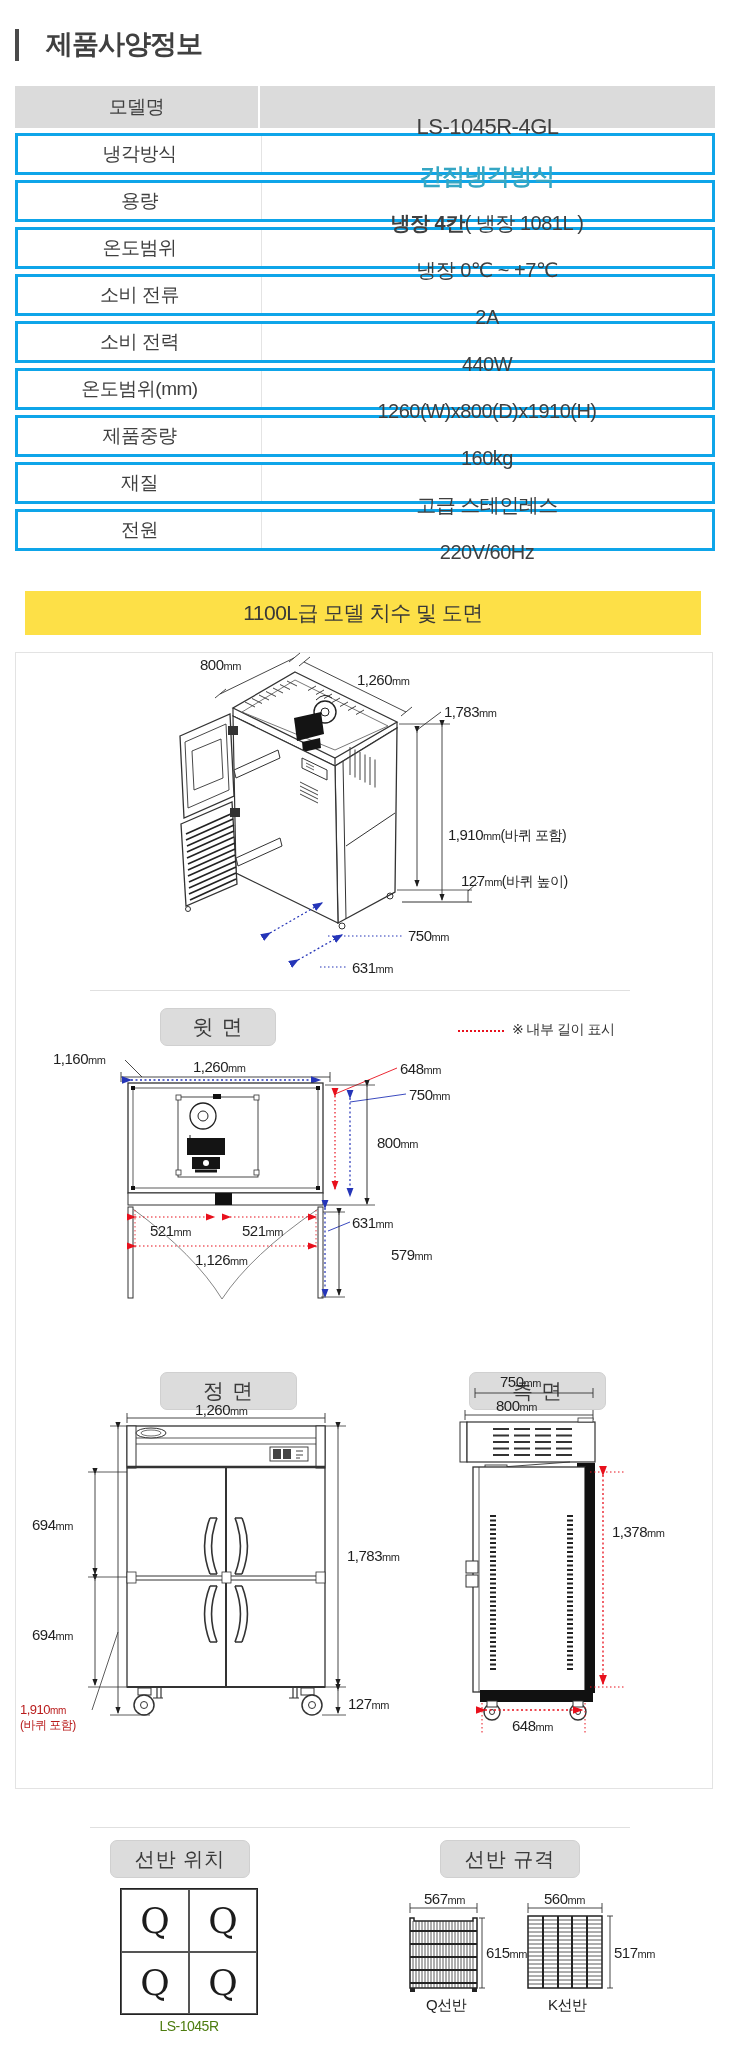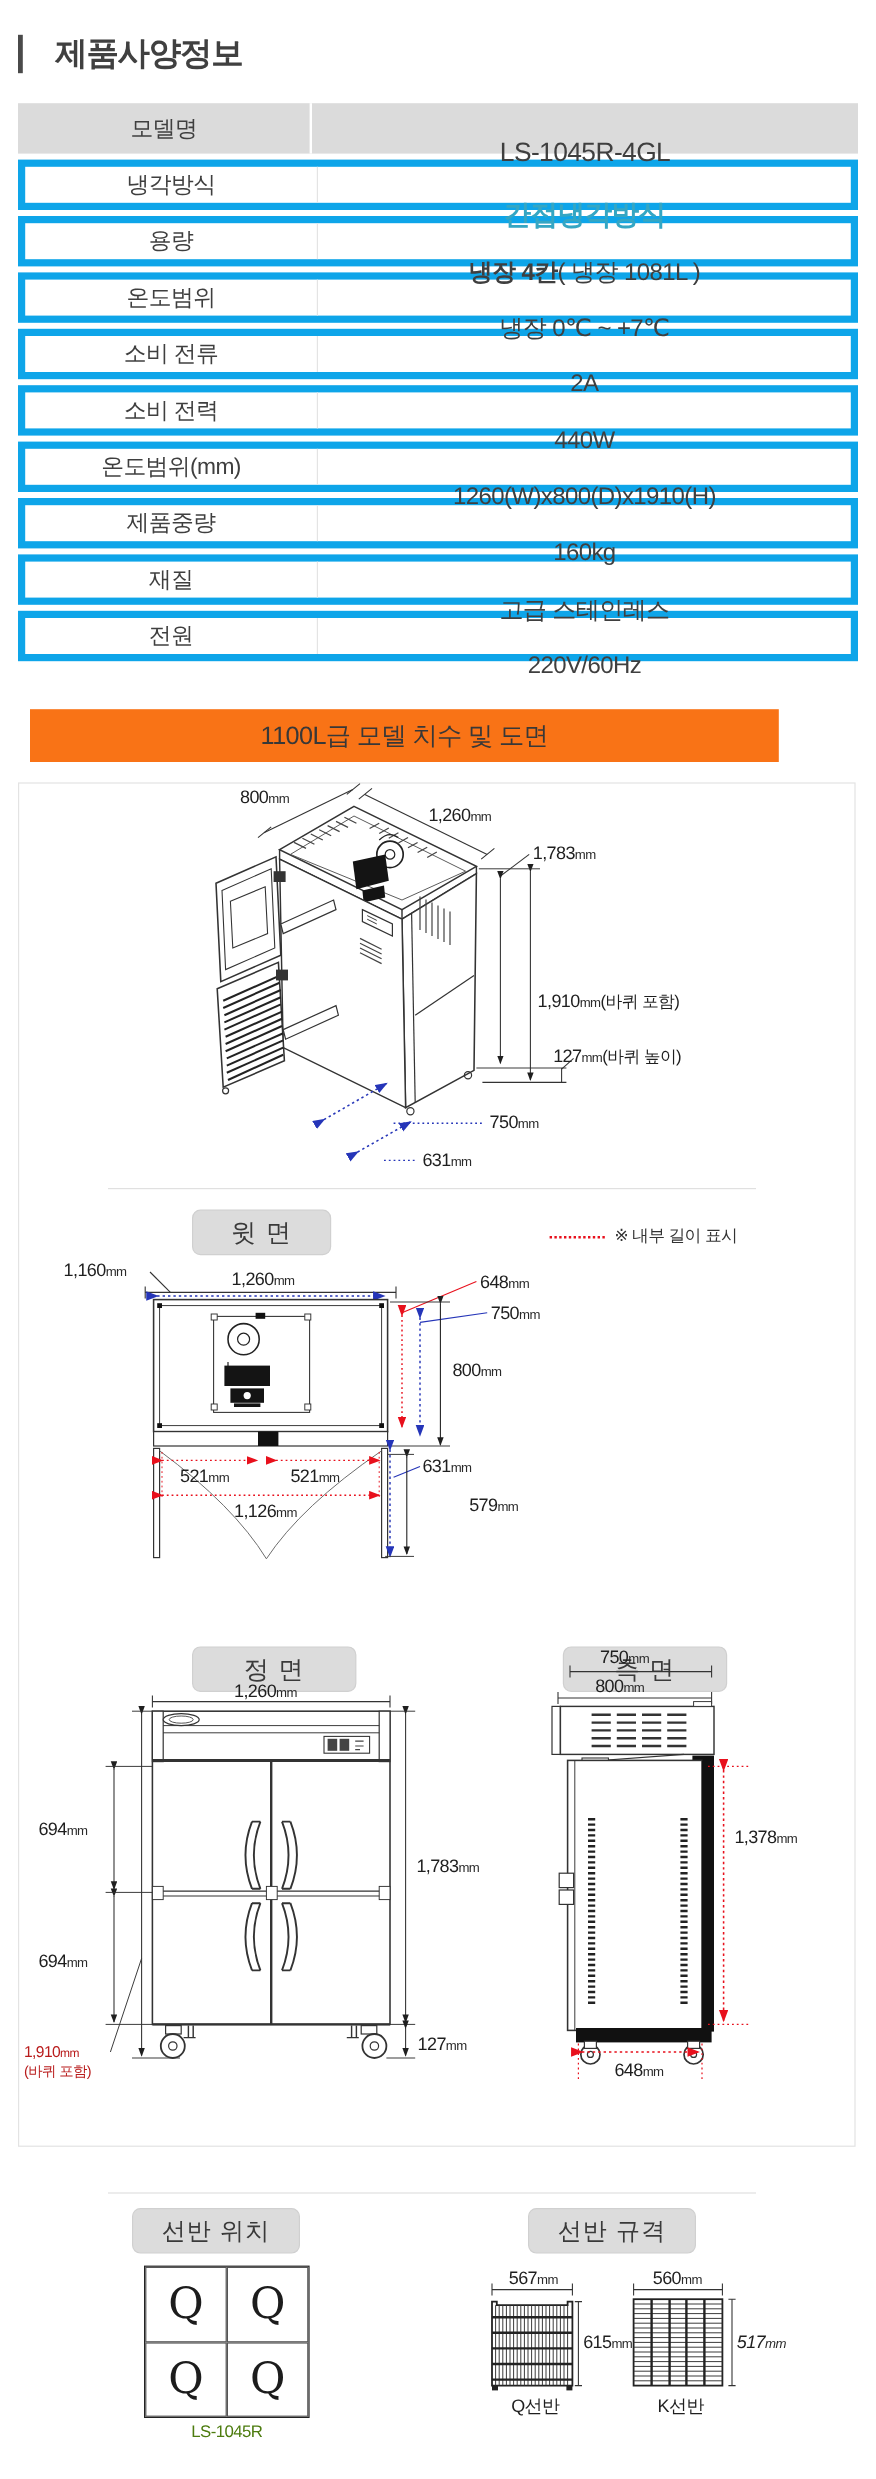--- a/index.html
+++ b/index.html
@@ -3,31 +3,31 @@
 <meta charset="utf-8">
 <style>
   html,body{margin:0;padding:0;background:#fff;}
   .page{position:relative;width:730px;height:2066px;background:#fff;overflow:hidden;
         font-family:"Liberation Sans","DejaVu Sans",sans-serif;color:#3c3c3c;}
   
   .titlebar{position:absolute;left:15px;top:29px;width:4px;height:32px;background:#4a4a4a;}
   .pagetitle{position:absolute;left:30px;top:26px;font-size:27px;font-weight:700;color:#404040;letter-spacing:-1px;margin-left:16px;}
   
   .spec{position:absolute;left:15px;top:86px;width:700px;}
-  .trow{display:flex;height:42px;margin-bottom:5px;border:6px solid #0ea5e9;background:#fff;box-sizing:border-box;}
+  .trow{display:flex;height:42px;margin-bottom:5px;border:3px solid #0ea5e9;background:#fff;box-sizing:border-box;}
   .trow.hdr{background:#dbdbdb;border:none;}
   .tlabel{width:243px;display:flex;align-items:center;justify-content:center;font-size:19px;color:#3f3f3f;letter-spacing:-0.5px;}
   .tsep{width:1px;background:#e4e4e4;}
   .trow.hdr .tsep{width:2px;background:#fff;}
   .tvalue{flex:1;display:flex;align-items:center;justify-content:center;font-size:20px;color:#3f3f3f;letter-spacing:-0.5px;margin-top:40px;}
   .trow.hdr .tvalue{font-size:22px;}
   .tvalue.accent{color:#35a6c3;font-weight:700;font-size:23px;}
   .b{font-weight:700;}
   
-  .secbar{position:absolute;left:25px;top:591px;width:624px;height:44px;background:#f97316;
+  .secbar{position:absolute;left:25px;top:591px;width:676px;height:44px;background:#fde047;
           display:flex;align-items:center;justify-content:center;font-size:21px;color:#383838;letter-spacing:-0.5px;}
   
   .drawbox{position:absolute;left:15px;top:652px;width:698px;height:1137px;border:1px solid #e3e3e3;background:#fff;box-sizing:border-box;}
   .hr1{position:absolute;left:90px;top:990px;width:540px;height:1px;background:#e0e0e0;}
   .hr2{position:absolute;left:90px;top:1827px;width:540px;height:1px;background:#e0e0e0;}
   .pill{position:absolute;height:38px;background:#dcdcdc;border:1px solid #d0d0d0;border-radius:7px;
         display:flex;align-items:center;justify-content:center;font-size:21px;color:#3a3a3a;box-sizing:border-box;letter-spacing:1px;}
   .legend-line{position:absolute;left:458px;top:1030px;width:46px;height:0;border-top:2px dotted #e8101c;}
   .legend-text{position:absolute;left:512px;top:1021px;font-size:14px;color:#333;letter-spacing:-0.5px;}
   
@@ -494,17 +494,17 @@
         <path d="M128,36 L202,36 M128,40 L202,40 M128,44 L202,44 M128,48 L202,48 M128,52 L202,52 M128,56 L202,56 M128,60 L202,60 M128,64 L202,64 M128,68 L202,68 M128,72 L202,72 M128,76 L202,76 M128,80 L202,80 M128,84 L202,84 M128,88 L202,88 M128,92 L202,92 M128,96 L202,96 M128,100 L202,100"></path>
       </g>
       <g stroke="#222" stroke-width="2">
         <path d="M143,32 L143,104 M158,32 L158,104 M172,32 L172,104 M187,32 L187,104"></path>
       </g>
     </svg>
     <span class="dim" style="left:24px;top:6px;"><span>567</span><span class="u">mm</span></span>
     <span class="dim" style="left:86px;top:60px;"><span>615</span><span class="u">mm</span></span>
     <span class="cap" style="left:26px;top:112px;">Q선반</span>
     <span class="dim" style="left:144px;top:6px;"><span>560</span><span class="u">mm</span></span>
-    <span class="dim" style="left:214px;top:60px;font-style:italic;"><span>517</span><span class="u">mm</span></span>
+    <span class="dim" style="left:214px;top:60px;"><span>517</span><span class="u">mm</span></span>
     <span class="cap" style="left:148px;top:112px;">K선반</span>
   </div>
 
 </div>
 
 </body></html>

